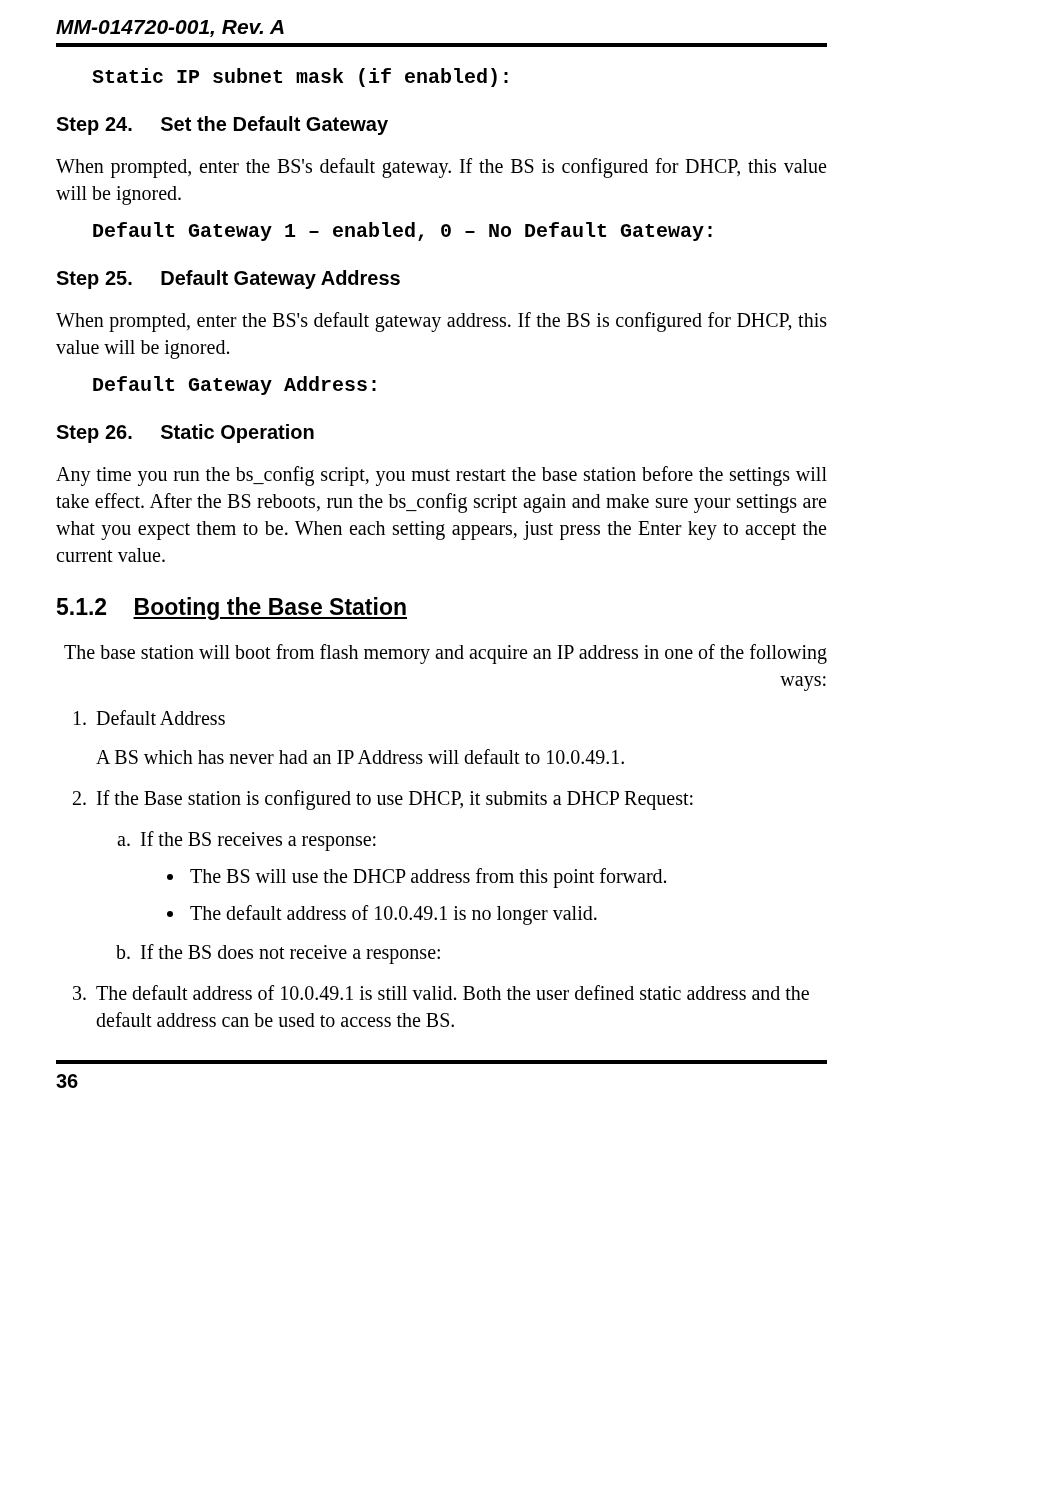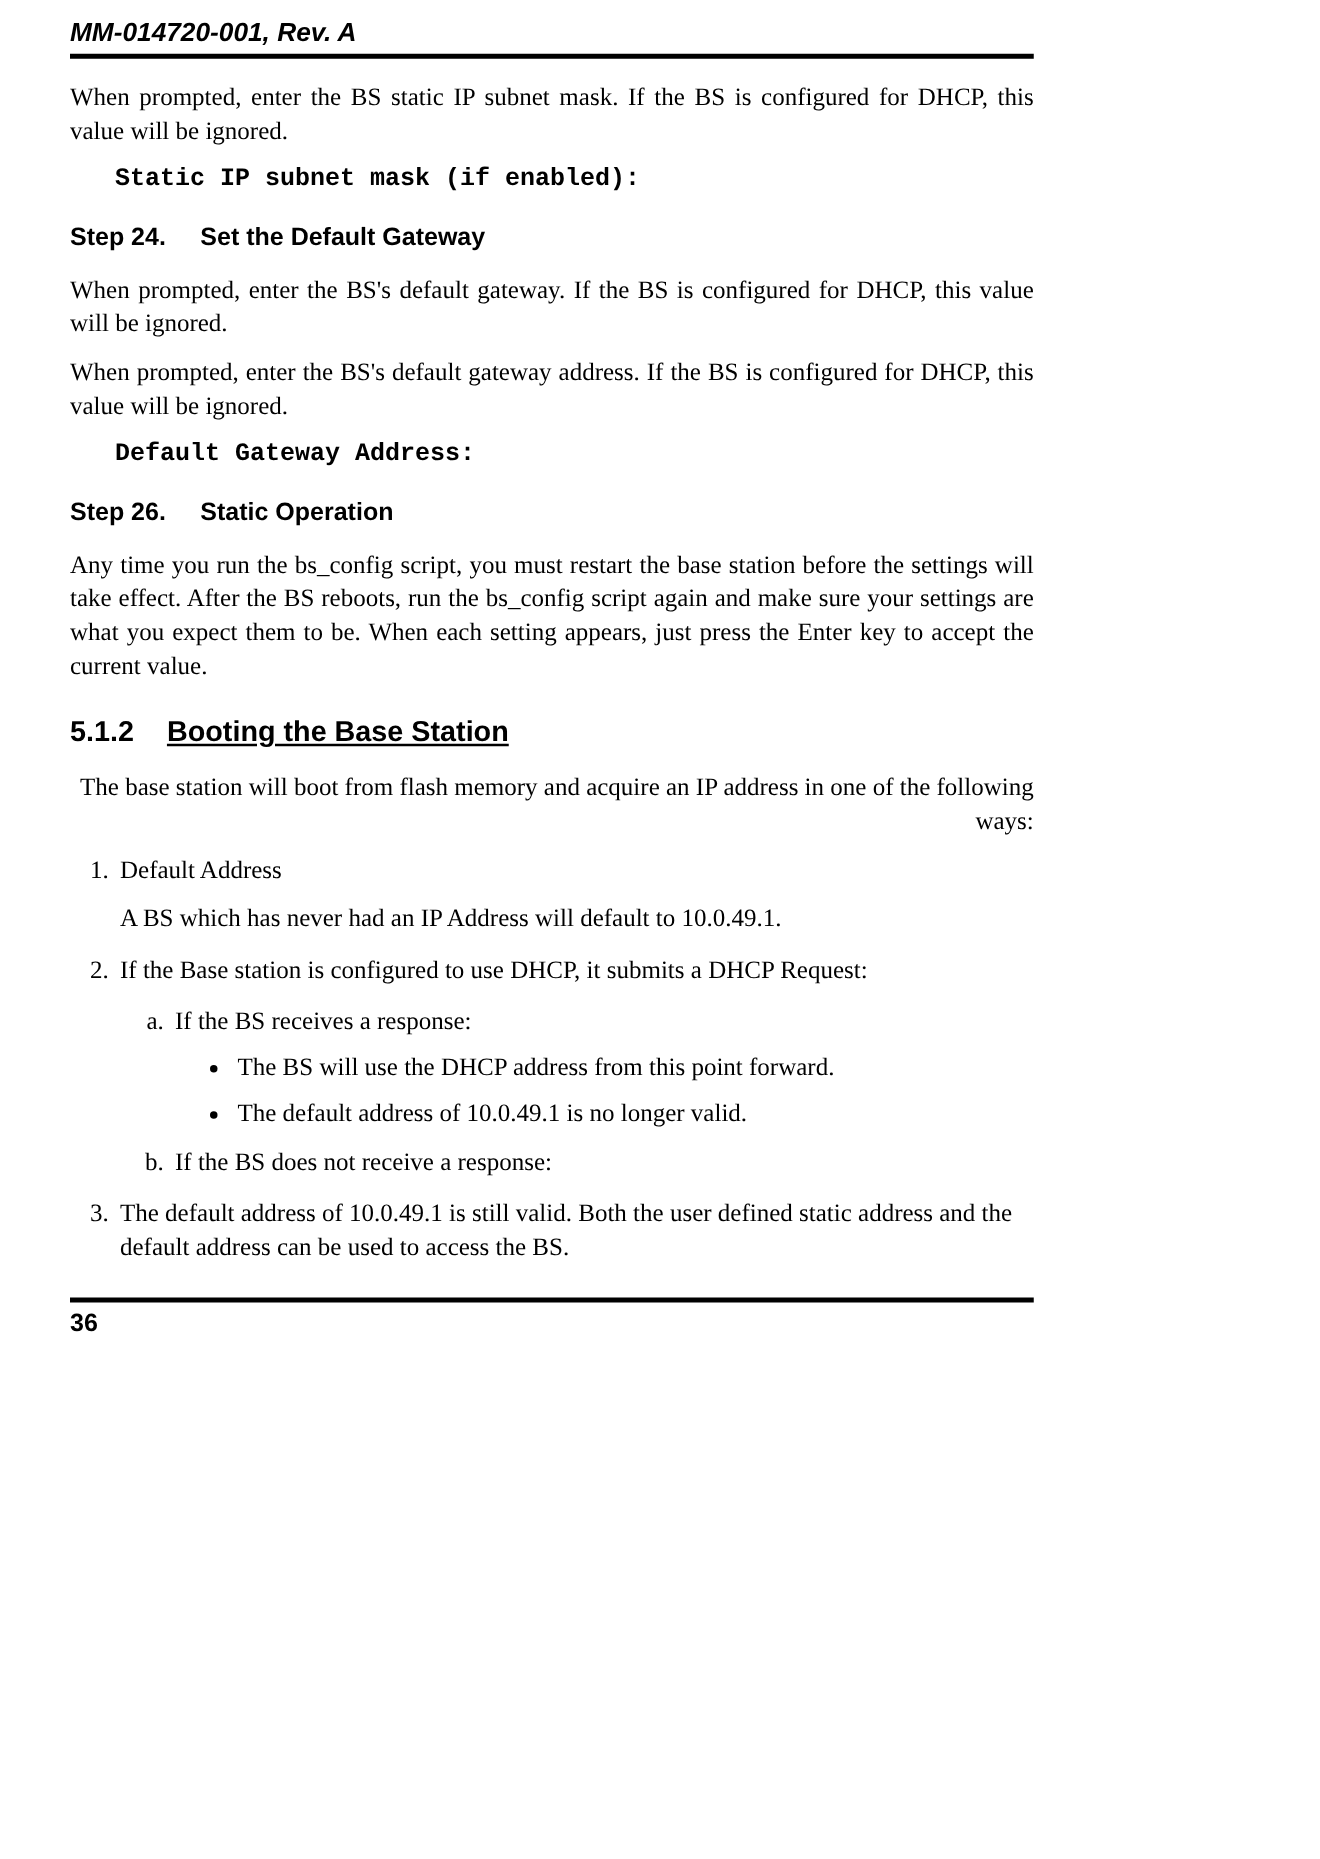--- a/index.html
+++ b/index.html
@@ -81,29 +81,33 @@
   }
   b.term { font-weight: normal; }
 </style>
 </head>
 <body>
 
 <div class="page">
   <div class="header">MM-014720-001, Rev. A</div>
   <div class="hr"></div>
 
-  <p class="body">When prompted, enter the BS static IP subnet mask.  If the BS is configured for DHCP, this value will be ignored.</p>
   <div class="code">Static IP subnet mask (if enabled):</div>
 
   <div class="step-heading">
     <span class="step-label">Step 24.</span>
     <span class="step-title">Set the Default Gateway</span>
   </div>
   <p class="body">When prompted, enter the BS's default gateway.  If the BS is configured for DHCP, this value will be ignored.</p>
+  <div class="code">Default Gateway 1 – enabled, 0 – No Default Gateway:</div>
 
+  <div class="step-heading">
+    <span class="step-label">Step 25.</span>
+    <span class="step-title">Default Gateway Address</span>
+  </div>
   <p class="body">When prompted, enter the BS's default gateway address.  If the BS is configured for DHCP, this value will be ignored.</p>
   <div class="code">Default Gateway Address:</div>
 
   <div class="step-heading">
     <span class="step-label">Step 26.</span>
     <span class="step-title">Static Operation</span>
   </div>
   <p class="body">Any time you run the <b class="term">bs_config</b> script, you must restart the base station before the settings will take effect.  After the BS reboots, run the <b class="term">bs_config</b> script again and make sure your settings are what you expect them to be.  When each setting appears, just press the <b class="term">Enter</b> key to accept the current value.</p>
 
   <div class="section-heading">

